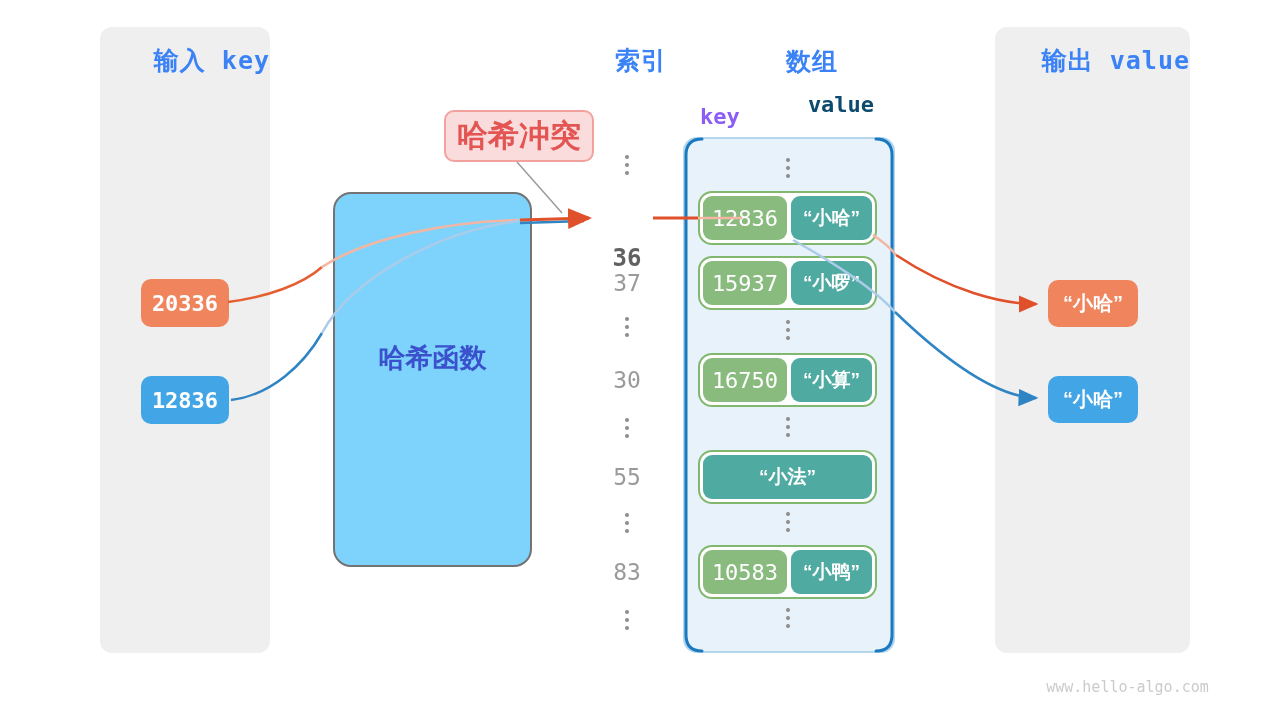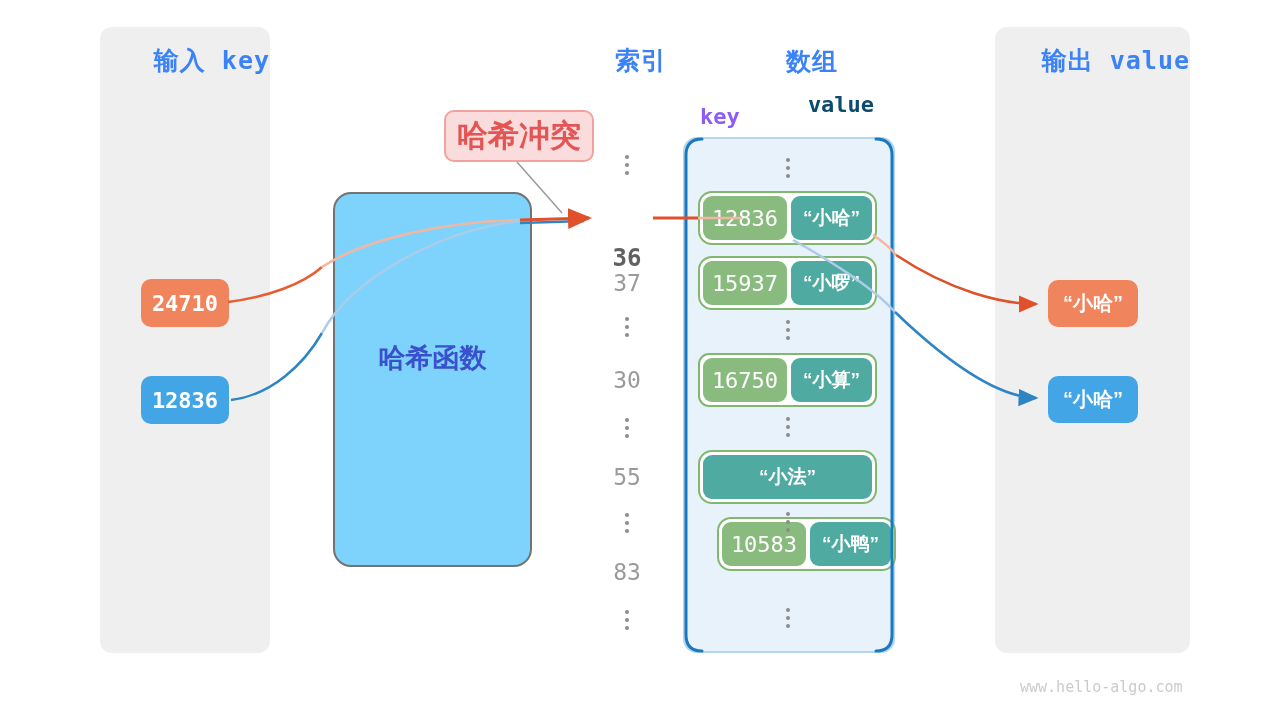--- a/index.html
+++ b/index.html
@@ -33,32 +33,32 @@
   #kv-header .vh{flex:1;text-align:center;color:#0c4a6e;}
   .row-pill{position:absolute;left:698px;width:179px;height:54px;background:#ffffff;
             border:2px solid #82b86e;border-radius:14px;box-sizing:border-box;display:flex;
             padding:3px;gap:4px;}
   .row-pill .kcell{width:84px;background:#89ba7e;border-radius:9px;display:flex;align-items:center;
                    justify-content:center;color:#ffffff;font-size:22px;}
   .row-pill .vcell{flex:1;background:#4faaa2;border-radius:9px;display:flex;align-items:center;
                    justify-content:center;color:#ffffff;font-size:19px;font-weight:bold;}
   .vdots{position:absolute;display:flex;flex-direction:column;gap:4px;}
   .vdots i{width:4px;height:4px;border-radius:50%;background:#8c8c8c;}
-  #watermark{position:absolute;left:1020px;top:678px;width:215px;text-align:left;
+  #watermark{position:absolute;left:1020px;top:678px;width:215px;text-align:center;
              font-size:15px;color:#cbcbcb;}
   #flow-svg{position:absolute;left:0;top:0;z-index:5;pointer-events:none;}
 </style>
 </head>
 <body>
 
 <div id="canvas">
 
   <div class="panel" style="left:100px;"></div>
   <div class="panel-title mono" style="left:100px;width:170px;">输入 key</div>
-  <div class="keybox kb-orange mono" style="left:141px;top:279px;">24710</div>
+  <div class="keybox kb-orange mono" style="left:141px;top:279px;">20336</div>
   <div class="keybox kb-blue mono" style="left:141px;top:376px;">12836</div>
 
   <div id="hashbox">
     <div id="hash-title">哈希函数</div>
   </div>
 
   <div id="collision">哈希冲突</div>
 
   <div class="panel-title mono" style="left:587px;width:80px;">索引</div>
   <div class="idx hl mono" style="top:203px;margin-top:40px;">36</div>
@@ -101,28 +101,28 @@
   <div id="array-box"></div>
 
   <div class="row-pill" style="top:191px;">
     <div class="kcell mono">12836</div>
     <div class="vcell">“小哈”</div>
   </div>
   <div class="row-pill" style="top:256px;">
     <div class="kcell mono">15937</div>
     <div class="vcell">“小啰”</div>
   </div>
-  <div class="row-pill" style="top:353px;border-radius:11px;">
+  <div class="row-pill" style="top:353px;">
     <div class="kcell mono">16750</div>
     <div class="vcell">“小算”</div>
   </div>
   <div class="row-pill" style="top:450px;">
     <div class="vcell">“小法”</div>
   </div>
-  <div class="row-pill" style="top:517px;margin-left:19px;">
+  <div class="row-pill" style="top:545px;">
     <div class="kcell mono">10583</div>
     <div class="vcell">“小鸭”</div>
   </div>
 
   <div class="vdots" style="left:786px;top:158px;">
       <i></i>
       <i></i>
       <i></i>
     </div>
   <div class="vdots" style="left:786px;top:320px;">

